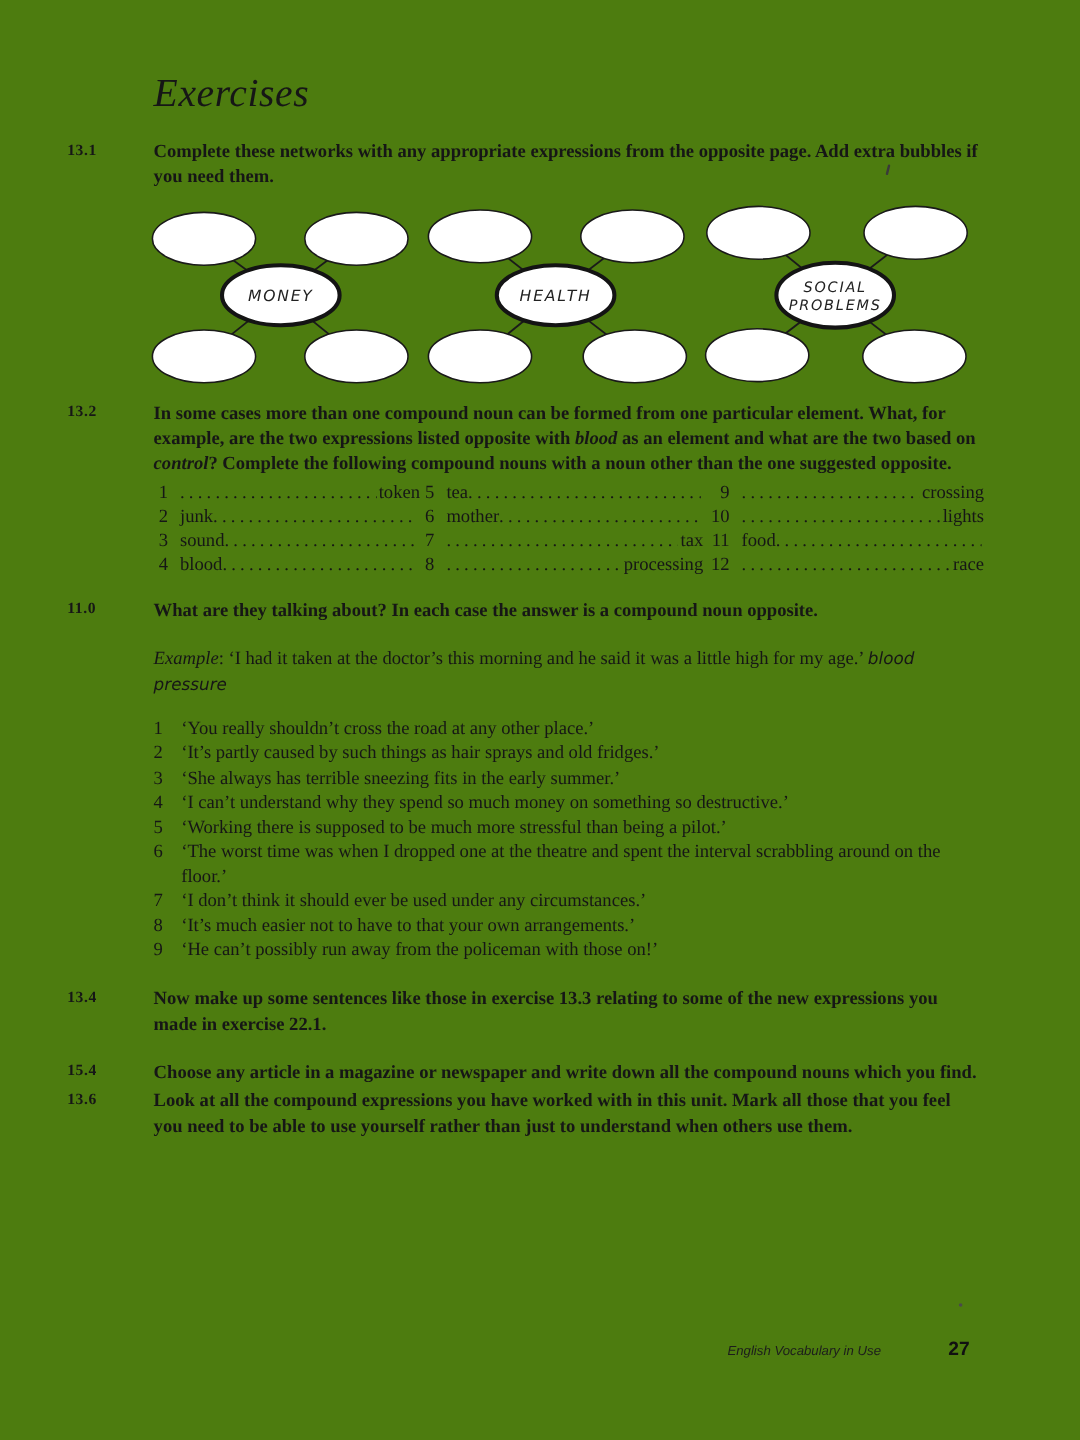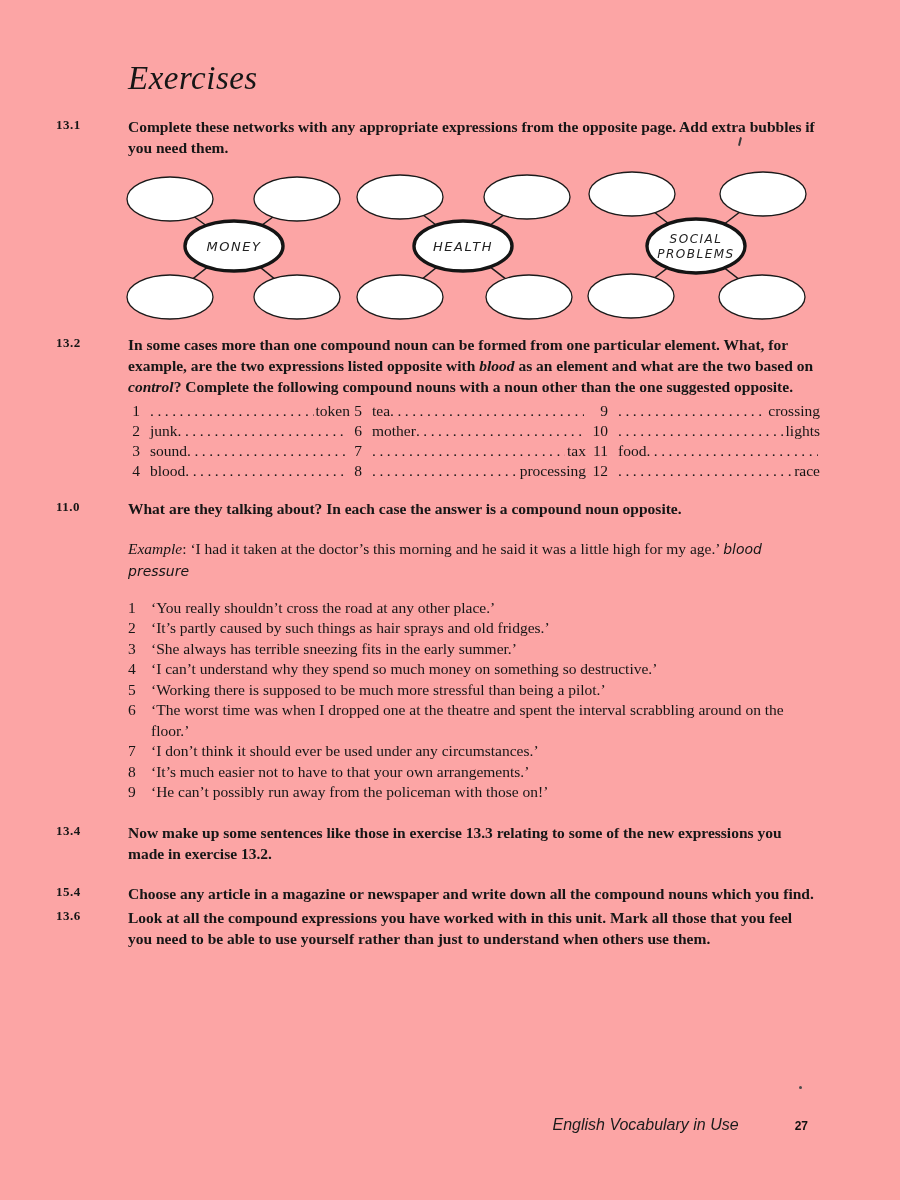--- a/index.html
+++ b/index.html
@@ -1,18 +1,18 @@
 <!DOCTYPE html>
 <html><head>
 <meta charset="utf-8">
 <style>
   html,body{margin:0;padding:0;background:#9a9a9a;}
   .page{
     position:relative;width:900px;height:1200px;margin:0 auto;
-    background:#fca5a5;color:#161616;
+    background:#4d7c0f;color:#161616;
     font-family:"Liberation Serif",serif;overflow:hidden;
   }
   .content{position:absolute;left:128px;top:0;width:692px;}
   h1.title{
     font-style:italic;font-weight:400;font-size:33px;line-height:40px;
     margin:58px 0 0 0;letter-spacing:.5px;
   }
   section{position:relative;}
   .exnum{
     position:absolute;left:-72px;top:1px;font-weight:700;
@@ -56,25 +56,25 @@
   .qtext{flex:1;}
   .ex4,.ex5{margin-top:19px;}
   .ex6{margin-top:3px;}
   .footer{
     position:absolute;left:0;top:1116px;width:900px;
     display:flex;justify-content:flex-end;align-items:baseline;
     gap:56px;padding-right:92px;box-sizing:border-box;
   }
   .book-title{
     font-family:"Liberation Sans",sans-serif;font-style:italic;
-    font-size:16px;color:#1c1c1c;
+    font-size:11px;color:#1c1c1c;
   }
   .page-number{
     font-family:"Liberation Sans",sans-serif;font-weight:700;
-    font-size:12px;color:#111;
+    font-size:16px;color:#111;
   }
   .art1{
     position:absolute;left:739px;top:137px;width:2px;height:9px;
     background:#3a3a3a;border-radius:1px;transform:rotate(14deg);
   }
   .art2{
     position:absolute;left:799px;top:1086px;width:3px;height:3px;
     background:#4a4a4a;border-radius:50%;
   }
 </style>
@@ -280,21 +280,21 @@
 
           <div class="qitem">
             <span class="qnum">9</span>
             <span class="qtext">‘He can’t possibly run away from the policeman with those on!’</span>
           </div>
         </div>
     </section>
 
     <section class="ex4">
       <span class="exnum">13.4</span>
-      <p class="instr">Now make up some sentences like those in exercise 13.3 relating to some of the new expressions you made in exercise 13.2.</p>
+      <p class="instr">Now make up some sentences like those in exercise 13.3 relating to some of the new expressions you made in exercise 22.1.</p>
     </section>
 
     <section class="ex5">
       <span class="exnum">15.4</span>
       <p class="instr">Choose any article in a magazine or newspaper and write down all the compound nouns which you find.</p>
     </section>
 
     <section class="ex6">
       <span class="exnum">13.6</span>
       <p class="instr">Look at all the compound expressions you have worked with in this unit. Mark all those that you feel you need to be able to use yourself rather than just to understand when others use them.</p>

